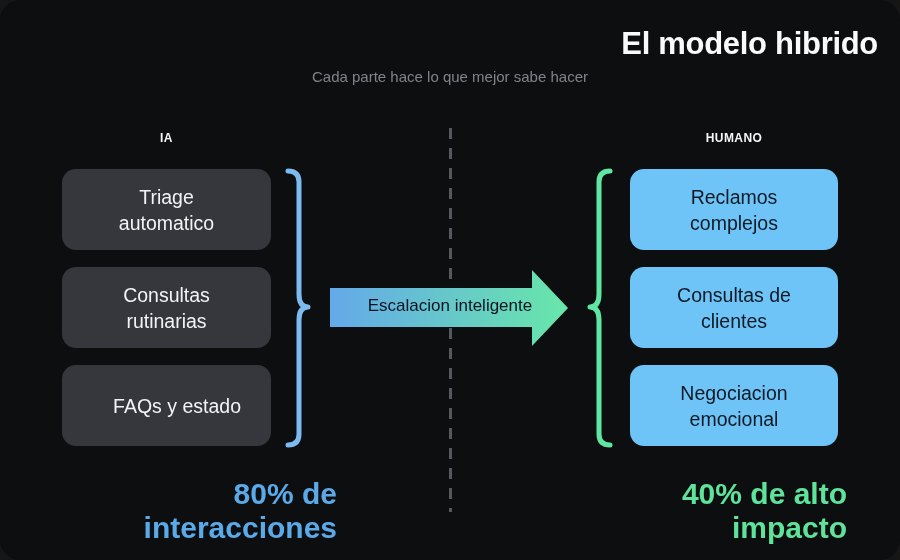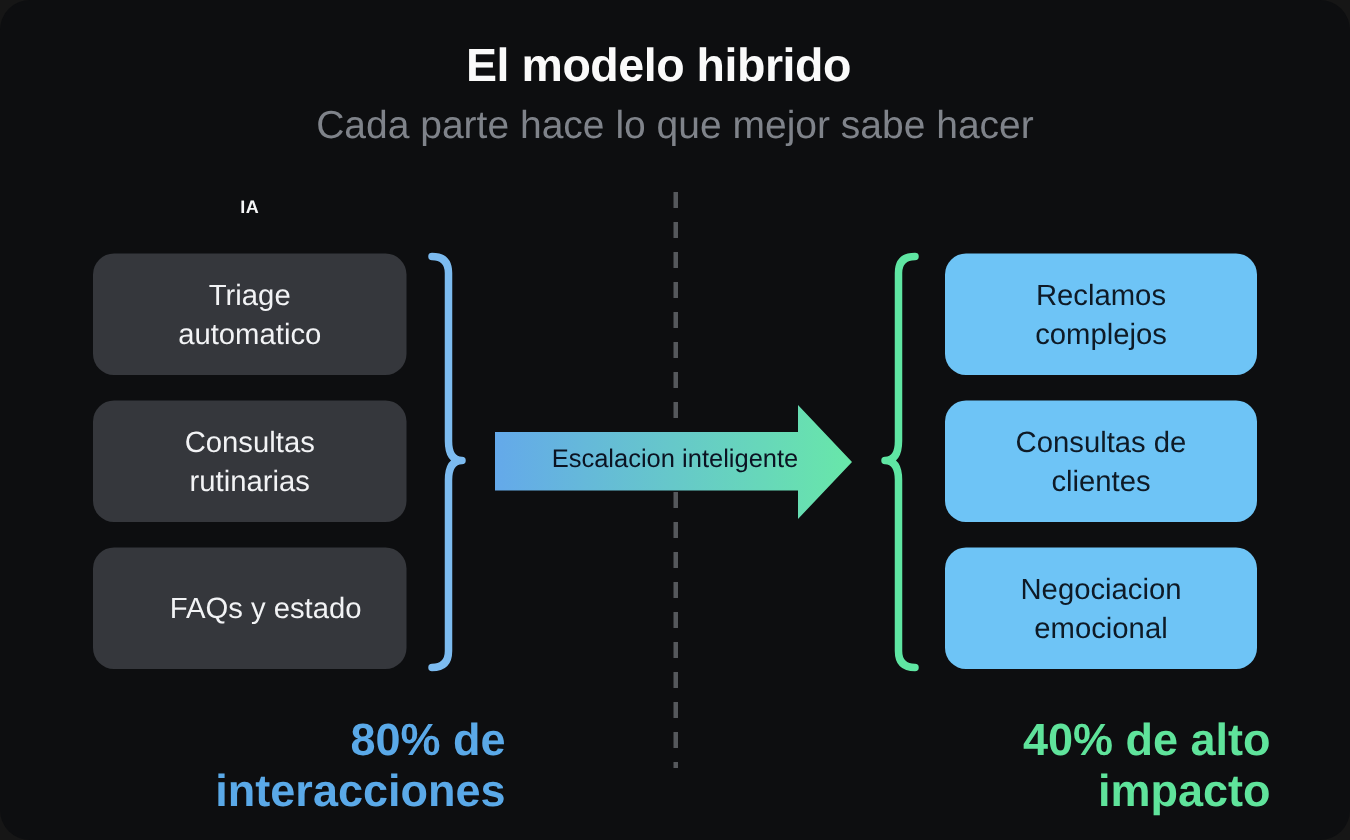--- a/index.html
+++ b/index.html
@@ -14,26 +14,26 @@
   html,body{width:900px;height:560px;overflow:hidden;}
   body{
     background:var(--page-bg);
     font-family:"Liberation Sans","DejaVu Sans",sans-serif;
   }
   .card{
     position:absolute; inset:0; width:900px; height:560px;
     background:var(--card-bg); border-radius:20px; overflow:hidden;
   }
   .title{
-    position:absolute; top:26px; left:0; width:878px; text-align:center;
+    position:absolute; top:26px; left:0; width:878px; text-align:right;
     font-size:31px; font-weight:700; color:var(--title-text); letter-spacing:-.3px;
   }
   .subtitle{
     position:absolute; top:68px; left:0; width:900px; text-align:center;
-    font-size:26px; font-weight:400; color:var(--subtitle-text);
+    font-size:15px; font-weight:400; color:var(--subtitle-text);
   }
   .col-label{
     position:absolute; top:131px; text-align:center;
     font-size:12px; font-weight:700; color:var(--column-label-text); letter-spacing:.4px;
   }
   .col-label.left{left:62px; width:209px;}
   .col-label.right{left:630px; width:208px;}
   .task-box{
     position:absolute; width:209px; height:81px; border-radius:14px;
     display:flex; align-items:center; justify-content:center; text-align:center;
@@ -94,20 +94,21 @@
       </linearGradient>
     </defs>
     <polygon points="0,20 202,20 202,2 238,40 202,78 202,59 0,59" fill="url(#arrowGrad)"></polygon>
   </svg>
   <div class="arrow-label">Escalacion inteligente</div>
 
   <svg class="brace right" viewBox="0 0 30 280">
     <path d="M24,3 Q13,3 13,14 L13,126 Q13,139 4,139 Q13,139 13,152 L13,266 Q13,277 24,277" fill="none" style="stroke:var(--human-accent)" stroke-width="5" stroke-linecap="round" stroke-linejoin="round"></path>
   </svg>
 
+  <div class="col-label right">HUMANO</div>
   <div class="task-box human row1">
     <span>Reclamos complejos</span>
   </div>
   <div class="task-box human row2">
     <span>Consultas de clientes</span>
   </div>
   <div class="task-box human row3">
     <span>Negociacion emocional</span>
   </div>
 

